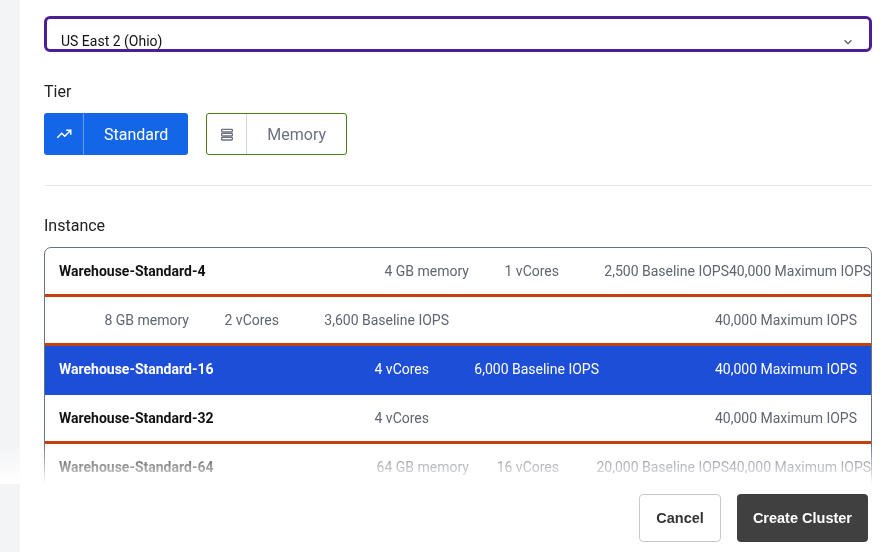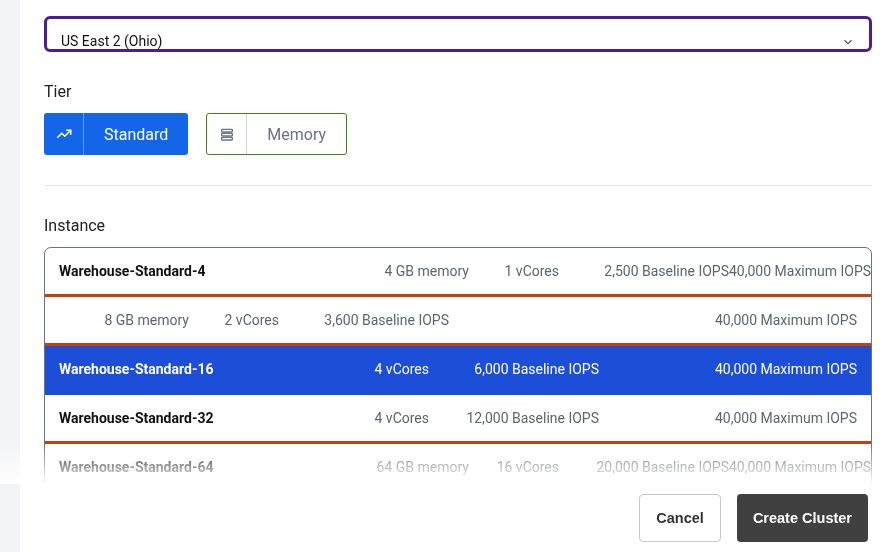--- a/index.html
+++ b/index.html
@@ -240,21 +240,20 @@
     </div>
     <div class="inst-row selected">
       <span class="inst-name">Warehouse-Standard-16</span>
       <span class="inst-spec spec-cores">4 vCores</span>
       <span class="inst-spec spec-base">6,000 Baseline IOPS</span>
       <span class="inst-spec spec-max">40,000 Maximum IOPS</span>
     </div>
     <div class="inst-row">
       <span class="inst-name">Warehouse-Standard-32</span>
       <span class="inst-spec spec-cores">4 vCores</span>
-      <span class="inst-spec spec-base">12,000 Baseline IOPS</span>
       <span class="inst-spec spec-max">40,000 Maximum IOPS</span>
     </div>
     <div class="inst-row">
       <span class="inst-name">Warehouse-Standard-64</span>
       <span class="inst-spec spec-mem">64 GB memory</span>
       <span class="inst-spec spec-cores">16 vCores</span>
       <span class="inst-spec spec-base">20,000 Baseline IOPS</span>
       <span class="inst-spec spec-max">40,000 Maximum IOPS</span>
     </div>
   </div>

